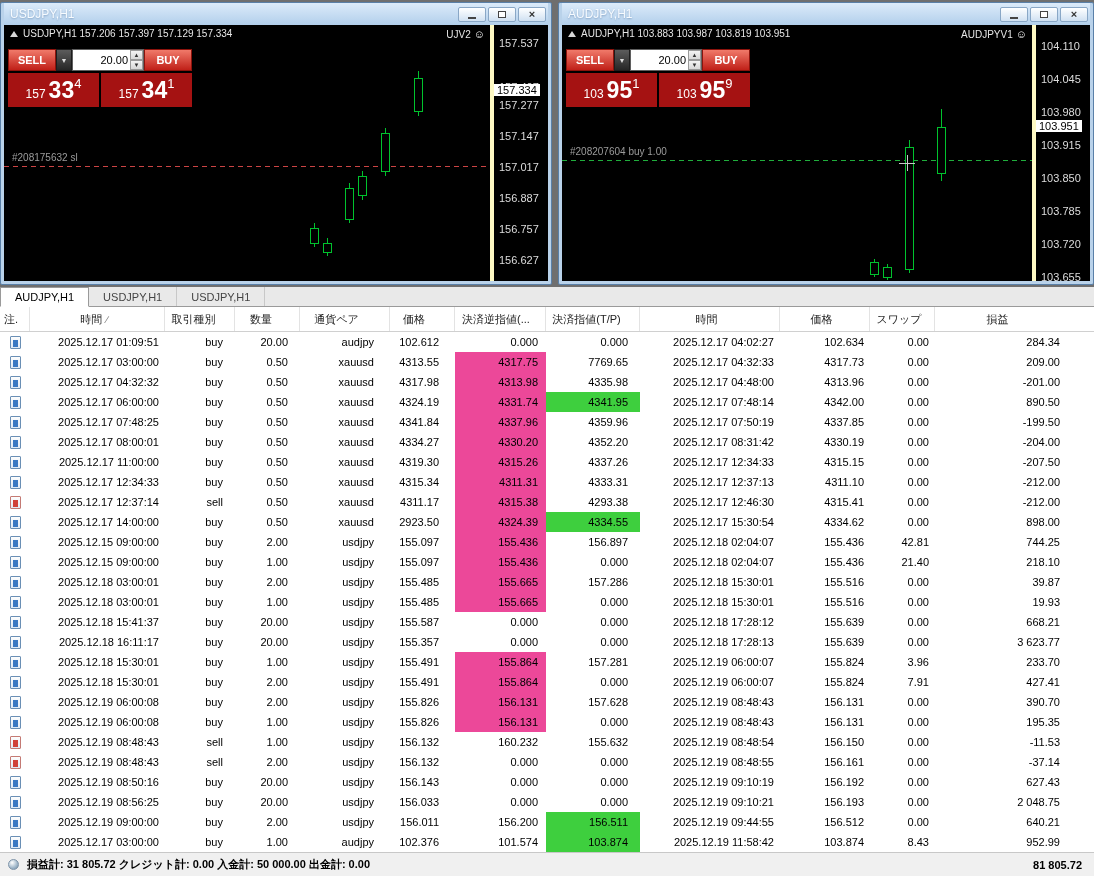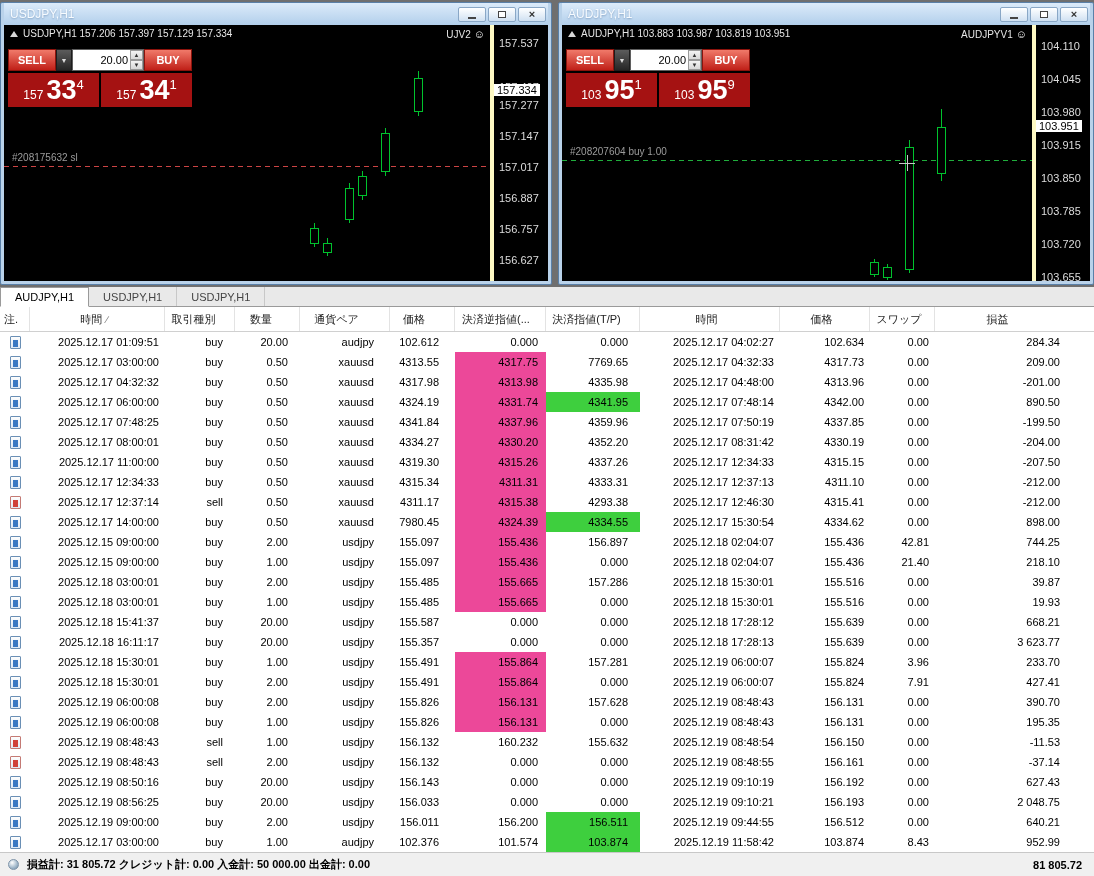--- a/index.html
+++ b/index.html
@@ -44,21 +44,21 @@
               display:flex; align-items:center; justify-content:center; font-size:7px; }
   .vol-box { width:72px; background:#fff; border:1px solid #5f5f5f; display:flex; align-items:stretch; }
   .vol-value { flex:1; text-align:right; padding:4px 2px 0 0; font-size:11px; color:#000; }
   .vol-spin { width:13px; display:flex; flex-direction:column; }
   .vol-spin span { flex:1; font-size:6px; line-height:8px; text-align:center; color:#333;
                    background:linear-gradient(#f4f4f4,#d8d8d8); border:1px solid #9a9a9a; }
   .price-row { display:flex; margin-top:2px; gap:2px; }
   .price-box { width:91px; height:34px; background:#a51212; color:#fff; display:flex;
                align-items:baseline; justify-content:center; padding-top:2px; }
   .pb-small { font-size:12px; margin-right:3px; }
-  .pb-big { font-size:27px; font-weight:bold; line-height:30px; }
+  .pb-big { font-size:23px; font-weight:bold; line-height:30px; }
   .pb-sup { font-size:13px; position:relative; top:-10px; }
 
   .axis { width:58px; position:relative; background:#000; border-left:4px solid #fef9c3;
           color:#dcdcdc; font-size:11px; }
   .axis-label { position:absolute; left:5px; white-space:nowrap; }
   .price-tag { position:absolute; left:0; background:#fff; color:#000; padding:0 3px; font-size:11px; }
 
   
   .tabs { height:20px; background:#e9e9e9; display:flex; align-items:flex-end;
           border-bottom:1px solid #9a9a9a; }
@@ -444,21 +444,21 @@
       <div class="td c-profit">-212.00</div>
     </div>
     <div class="trow">
       <div class="td c-icon">
         <span class="note-icon buy"></span>
       </div>
       <div class="td c-time">2025.12.17 14:00:00</div>
       <div class="td c-type">buy</div>
       <div class="td c-vol">0.50</div>
       <div class="td c-sym">xauusd</div>
-      <div class="td c-price">7980.45</div>
+      <div class="td c-price">2923.50</div>
       <div class="td c-sl hl-red">4324.39</div>
       <div class="td c-tp hl-green">4334.55</div>
       <div class="td c-time2">2025.12.17 15:30:54</div>
       <div class="td c-price2">4334.62</div>
       <div class="td c-swap">0.00</div>
       <div class="td c-profit">898.00</div>
     </div>
     <div class="trow">
       <div class="td c-icon">
         <span class="note-icon buy"></span>

